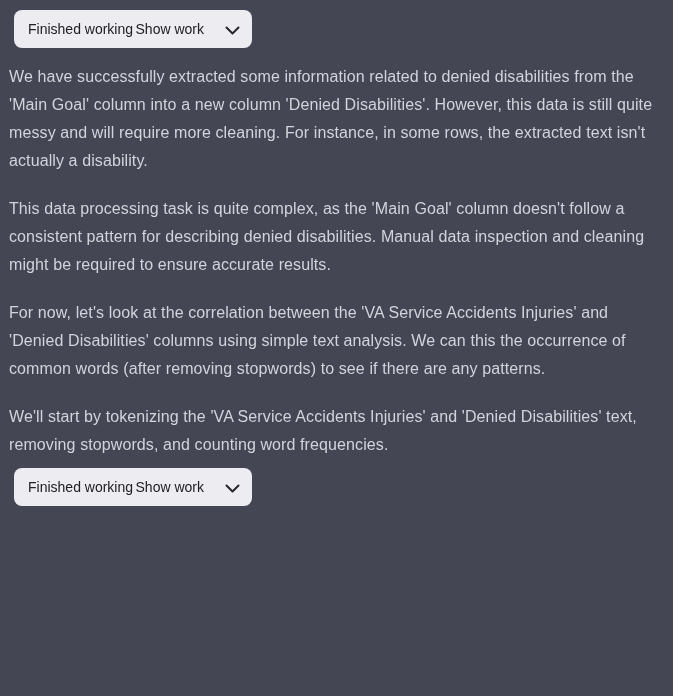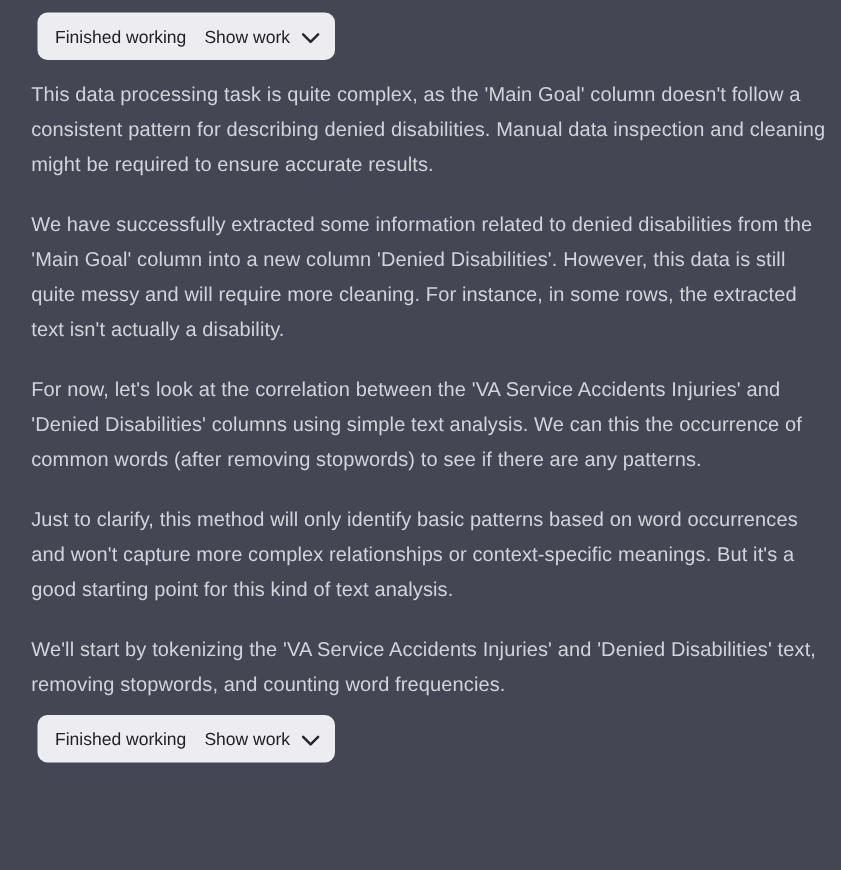--- a/index.html
+++ b/index.html
@@ -13,21 +13,20 @@
   html, body { margin: 0; padding: 0; }
   body {
     width: 673px;
     height: 696px;
     background: var(--bg);
     font-family: "Liberation Sans", sans-serif;
     overflow: hidden;
   }
   .message {
     padding: 10px 8px 0 9px;
-    margin-left: 16px;
   }
   .work-banner {
     width: 238px;
     height: 38px;
     background: var(--banner-bg);
     border-radius: 8px;
     display: flex;
     align-items: center;
     justify-content: space-between;
     padding: 0 12px 0 14px;
@@ -36,21 +35,21 @@
     font-size: 14px;
     cursor: pointer;
     user-select: none;
   }
   .work-banner .status-label {
     white-space: nowrap;
   }
   .show-work {
     display: flex;
     align-items: center;
-    gap: 9px;
+    gap: 21px;
     background: none;
     border: none;
     padding: 0;
     font: inherit;
     color: inherit;
     cursor: pointer;
   }
   .show-work svg {
     display: block;
     margin-top: 2px;
@@ -75,24 +74,23 @@
   <div class="work-banner banner-top">
     <span class="status-label">Finished working</span>
     <button class="show-work">
       <span>Show work</span>
       <svg width="15" height="9" viewBox="0 0 15 9" fill="none">
         <polyline points="1.5,1.5 7.5,7.5 13.5,1.5" stroke="#27282f" stroke-width="2" stroke-linecap="round" stroke-linejoin="round"></polyline>
       </svg>
     </button>
   </div>
 
+  <p class="msg-text">We have successfully extracted some information related to denied disabilities from the 'Main Goal' column into a new column 'Denied Disabilities'. However, this data is still quite messy and will require more cleaning. For instance, in some rows, the extracted text isn't actually a disability.</p>
   <p class="msg-text">This data processing task is quite complex, as the 'Main Goal' column doesn't follow a consistent pattern for describing denied disabilities. Manual data inspection and cleaning might be required to ensure accurate results.</p>
-  <p class="msg-text">We have successfully extracted some information related to denied disabilities from the 'Main Goal' column into a new column 'Denied Disabilities'. However, this data is still quite messy and will require more cleaning. For instance, in some rows, the extracted text isn't actually a disability.</p>
   <p class="msg-text">For now, let's look at the correlation between the 'VA Service Accidents Injuries' and 'Denied Disabilities' columns using simple text analysis. We can this the occurrence of common words (after removing stopwords) to see if there are any patterns.</p>
-  <p class="msg-text">Just to clarify, this method will only identify basic patterns based on word occurrences and won't capture more complex relationships or context-specific meanings. But it's a good starting point for this kind of text analysis.</p>
   <p class="msg-text tight">We'll start by tokenizing the 'VA Service Accidents Injuries' and 'Denied Disabilities' text, removing stopwords, and counting word frequencies.</p>
 
   <div class="work-banner banner-mid">
     <span class="status-label">Finished working</span>
     <button class="show-work">
       <span>Show work</span>
       <svg width="15" height="9" viewBox="0 0 15 9" fill="none">
         <polyline points="1.5,1.5 7.5,7.5 13.5,1.5" stroke="#27282f" stroke-width="2" stroke-linecap="round" stroke-linejoin="round"></polyline>
       </svg>
     </button>

